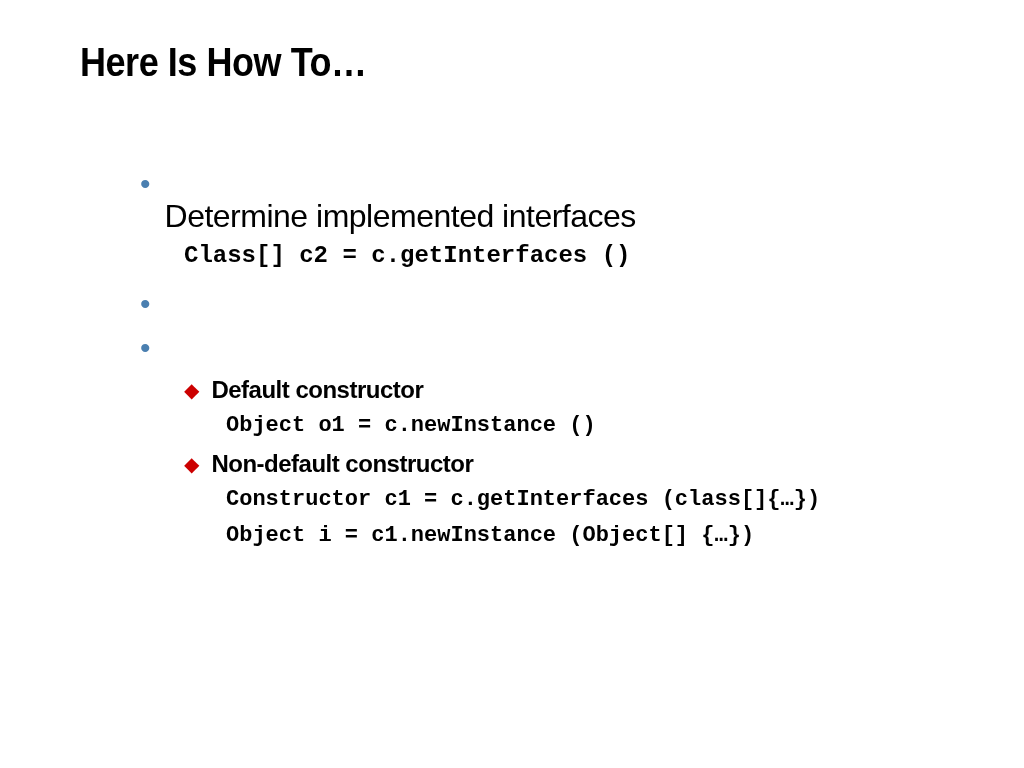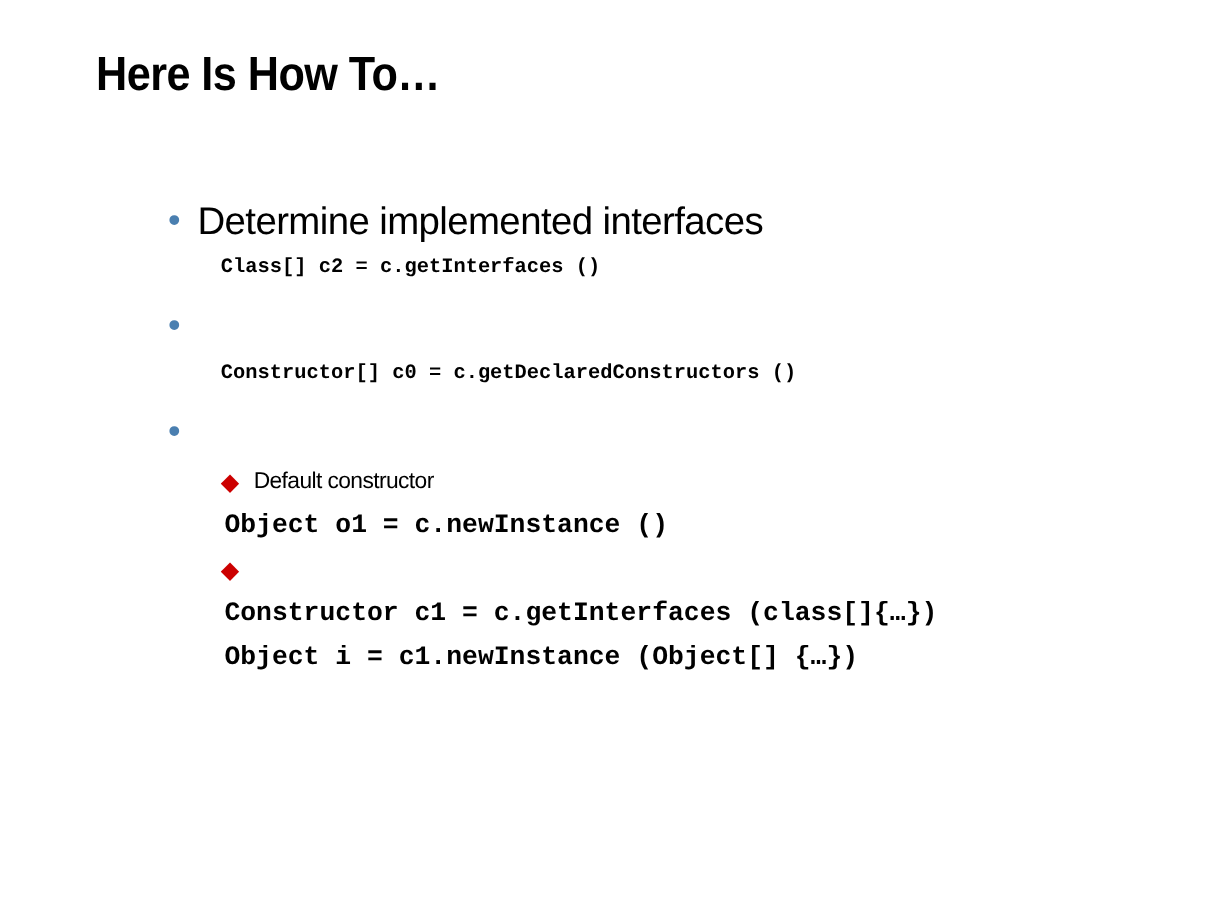--- a/index.html
+++ b/index.html
@@ -33,49 +33,50 @@
       line-height: 38px;
       margin-right: 14px;
       flex-shrink: 0;
     }
     .text-l1 {
       font-size: 32px;
       font-weight: normal;
       line-height: 38px;
       font-family: Arial, Helvetica, sans-serif;
       letter-spacing: -0.5px;
+      margin-top: 32px;
     }
     .code-l1 {
       margin-left: 44px;
       margin-bottom: 14px;
       font-family: "Courier New", Courier, monospace;
       font-weight: bold;
-      font-size: 17px;
+      font-size: 24px;
       line-height: 30px;
     }
     .item-l2 {
       display: flex;
       margin-left: 44px;
       margin-bottom: 4px;
     }
     .bullet-l2 {
       color: #cc0000;
       font-size: 20px;
       line-height: 34px;
       margin-right: 12px;
       flex-shrink: 0;
     }
     .text-l2 {
-      font-size: 19px;
-      font-weight: normal;
+      font-size: 24px;
+      font-weight: bold;
       line-height: 34px;
       letter-spacing: -0.5px;
     }
     .code-l2 {
-      margin-left: 47px;
+      margin-left: 86px;
       margin-bottom: 6px;
       font-family: "Courier New", Courier, monospace;
       font-weight: bold;
       font-size: 22px;
       line-height: 30px;
     }
   </style>
 </head>
 <body>
 
@@ -85,31 +86,31 @@
 
   <div class="item-l1">
     <span class="bullet-l1">•</span>
     <span class="text-l1">Determine implemented interfaces</span>
   </div>
   <div class="code-l1">Class[] c2 = c.getInterfaces ()</div>
 
   <div class="item-l1">
     <span class="bullet-l1">•</span>
   </div>
-  <div class="code-l1">Constructor[] c0 = c.getDeclaredConstructors ()</div>
 
   <div class="item-l1">
     <span class="bullet-l1">•</span>
   </div>
 
   <div class="item-l2">
     <span class="bullet-l2">◆</span>
     <span class="text-l2">Default constructor</span>
   </div>
   <div class="code-l2">Object o1 = c.newInstance ()</div>
 
   <div class="item-l2">
     <span class="bullet-l2">◆</span>
+    <span class="text-l2">Non-default constructor</span>
   </div>
   <div class="code-l2">Constructor c1 = c.getInterfaces (class[]{…})</div>
   <div class="code-l2">Object i = c1.newInstance (Object[] {…})</div>
 
 </div>
 
 </body></html>

